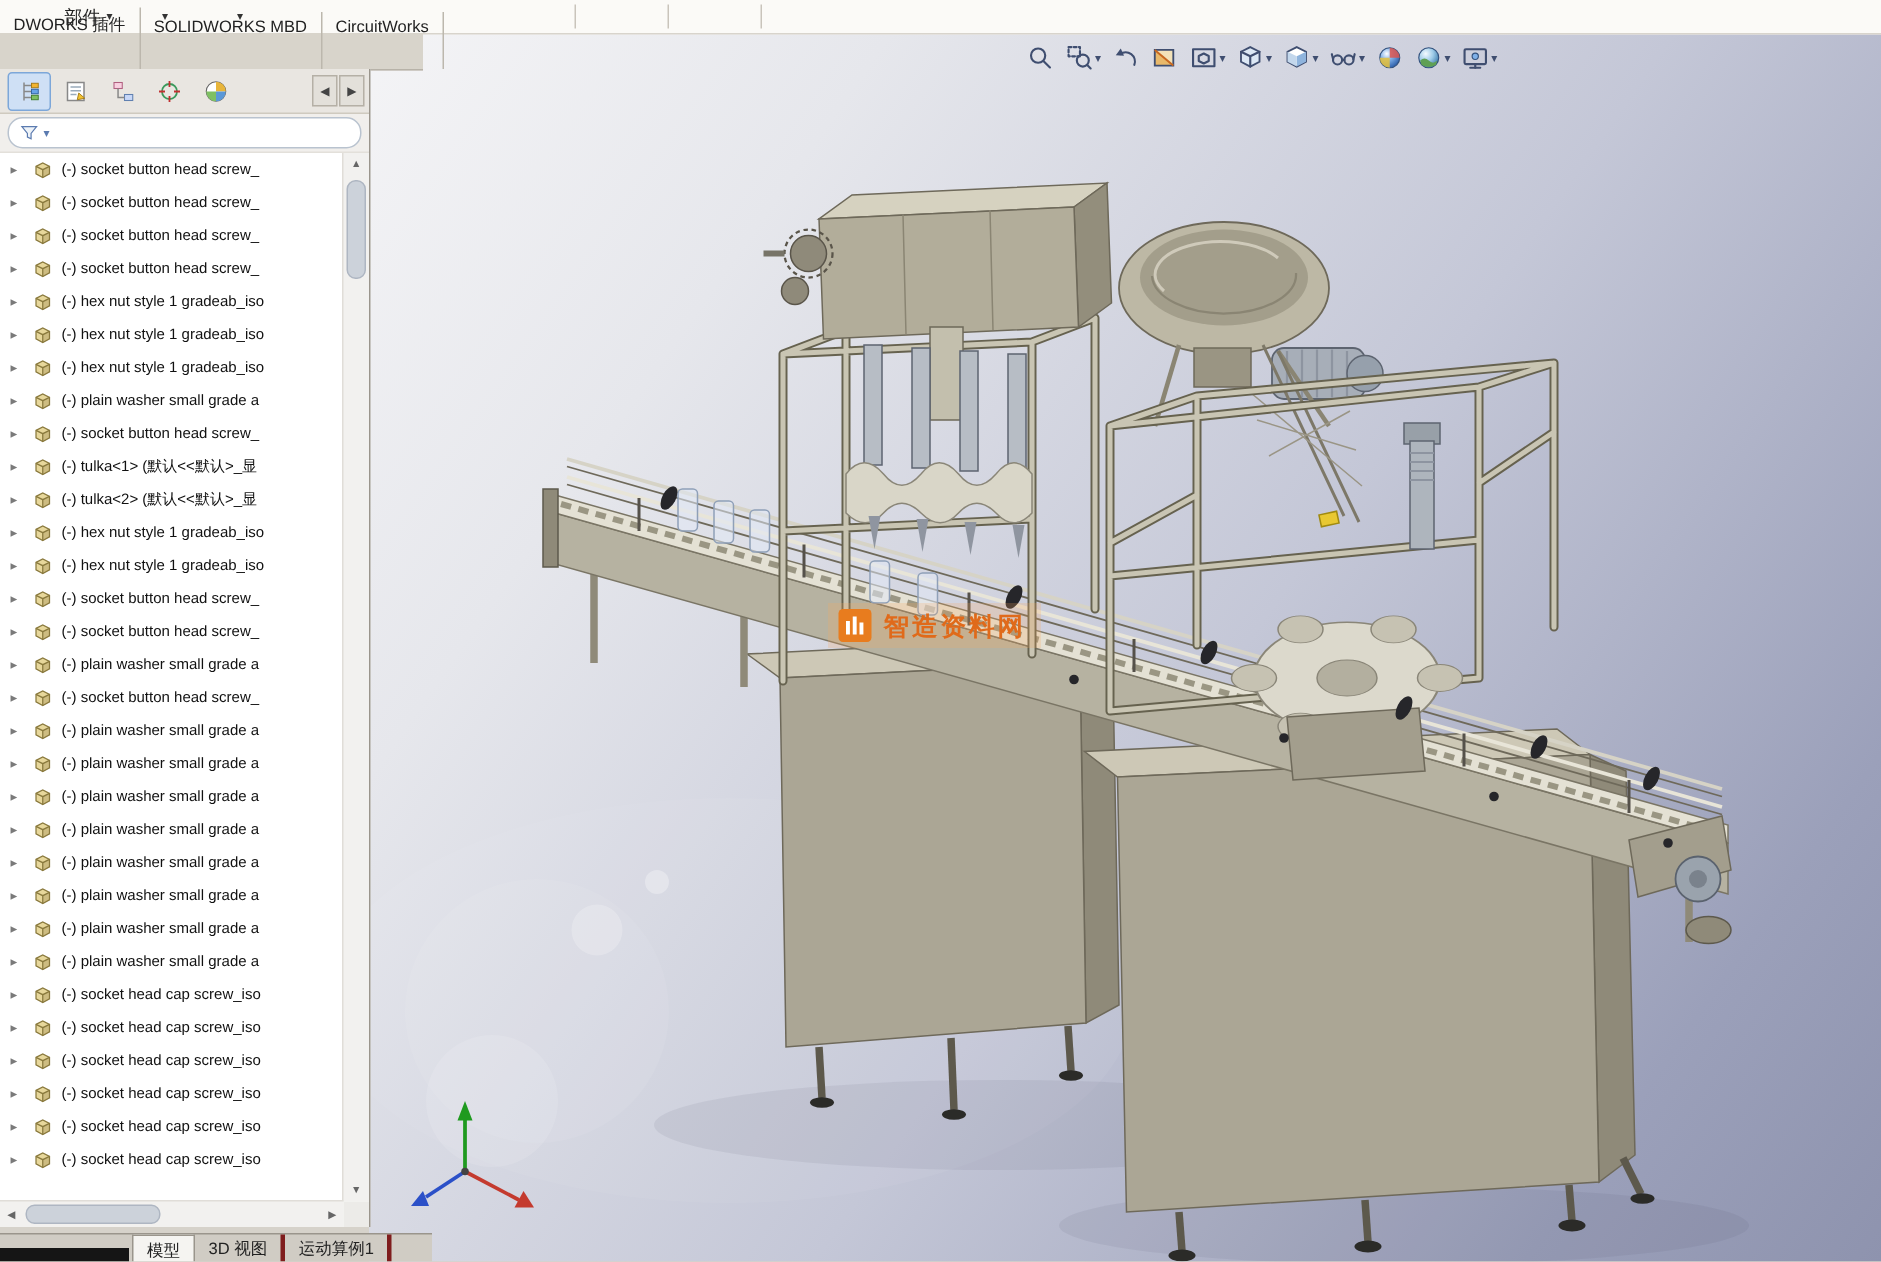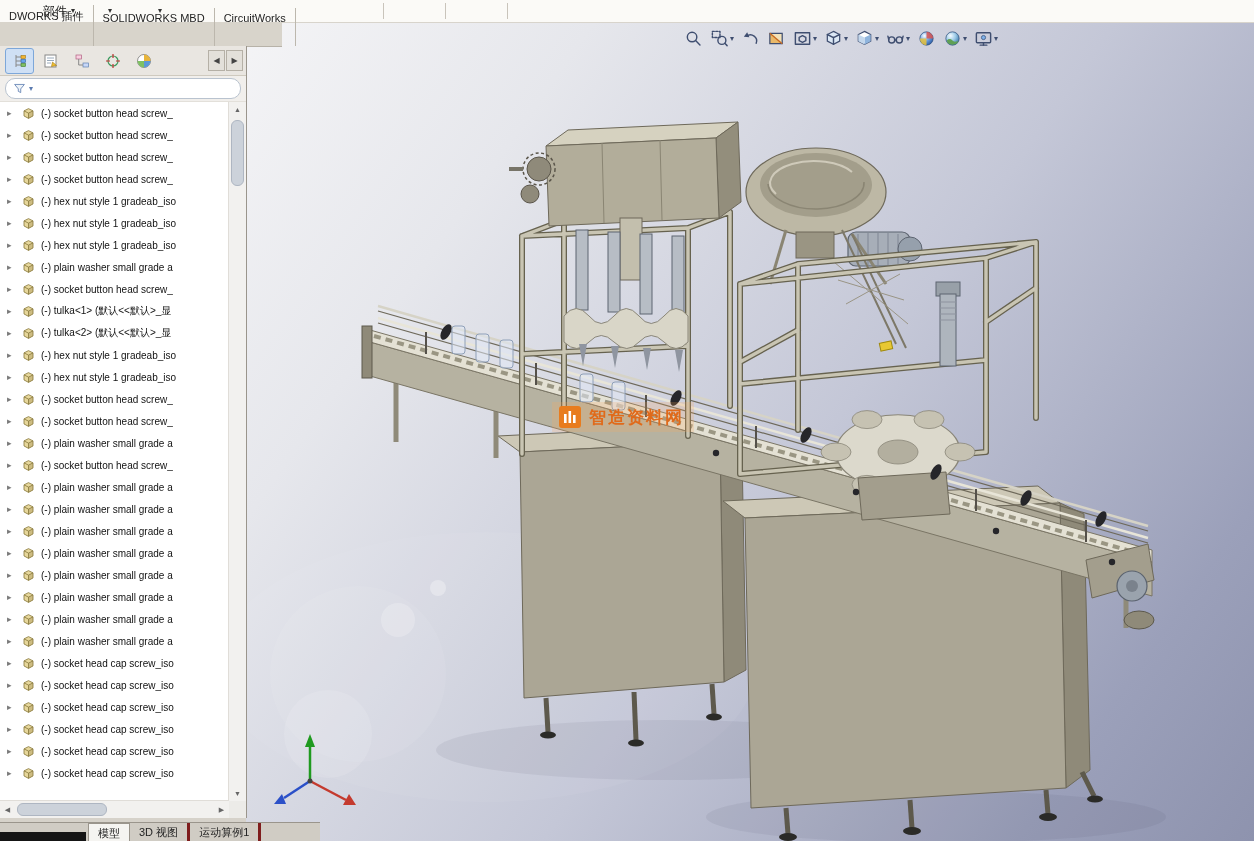--- a/index.html
+++ b/index.html
@@ -55,21 +55,21 @@
   
   #vscroll{position:absolute;right:0;top:56px;bottom:17px;width:17px;background:#f2f1ef;border-left:1px solid #e0ddd8;display:flex;flex-direction:column;align-items:center;}
   .sarrow{width:100%;height:15px;display:flex;align-items:center;justify-content:center;font-size:7px;color:#666;}
   #vthumb{width:11px;height:64px;background:#ccd2da;border:1px solid #aeb6c2;border-radius:6px;margin-top:3px;}
   .vspacer{flex:1;}
   #hscroll{position:absolute;left:0;right:17px;bottom:0;height:17px;background:#f2f1ef;border-top:1px solid #e0ddd8;display:flex;align-items:center;}
   #hthumb{width:88px;height:11px;background:#ccd2da;border:1px solid #aeb6c2;border-radius:6px;margin-left:2px;}
   .hspacer{flex:1;}
   #scroll-corner{position:absolute;right:0;bottom:0;width:17px;height:17px;background:#ecebe8;}
   
-  #bottom-bar{position:absolute;left:0;top:822px;width:320px;height:19px;background:#d0ccc4;border-top:1px solid #9a958c;display:flex;align-items:stretch;padding-left:88px;box-sizing:border-box;z-index:5;}
+  #bottom-bar{position:absolute;left:0;top:822px;width:288px;height:19px;background:#d0ccc4;border-top:1px solid #9a958c;display:flex;align-items:stretch;padding-left:88px;box-sizing:border-box;z-index:5;}
   .btab{font-size:11px;color:#222;padding:2px 9px 0;border-right:3px solid #7f1d1d;white-space:nowrap;}
   .btab.active{background:#f5f4f1;border:1px solid #9a958c;border-bottom:none;border-right:1px solid #9a958c;}
   #taskbar-fragment{position:absolute;left:0;top:832px;width:86px;height:9px;background:#151515;z-index:6;}
 </style>
 </head>
 <body>
 
 <div id="menu-bar">
   <div class="mi" style="left:39px">
     <span>部件</span>

